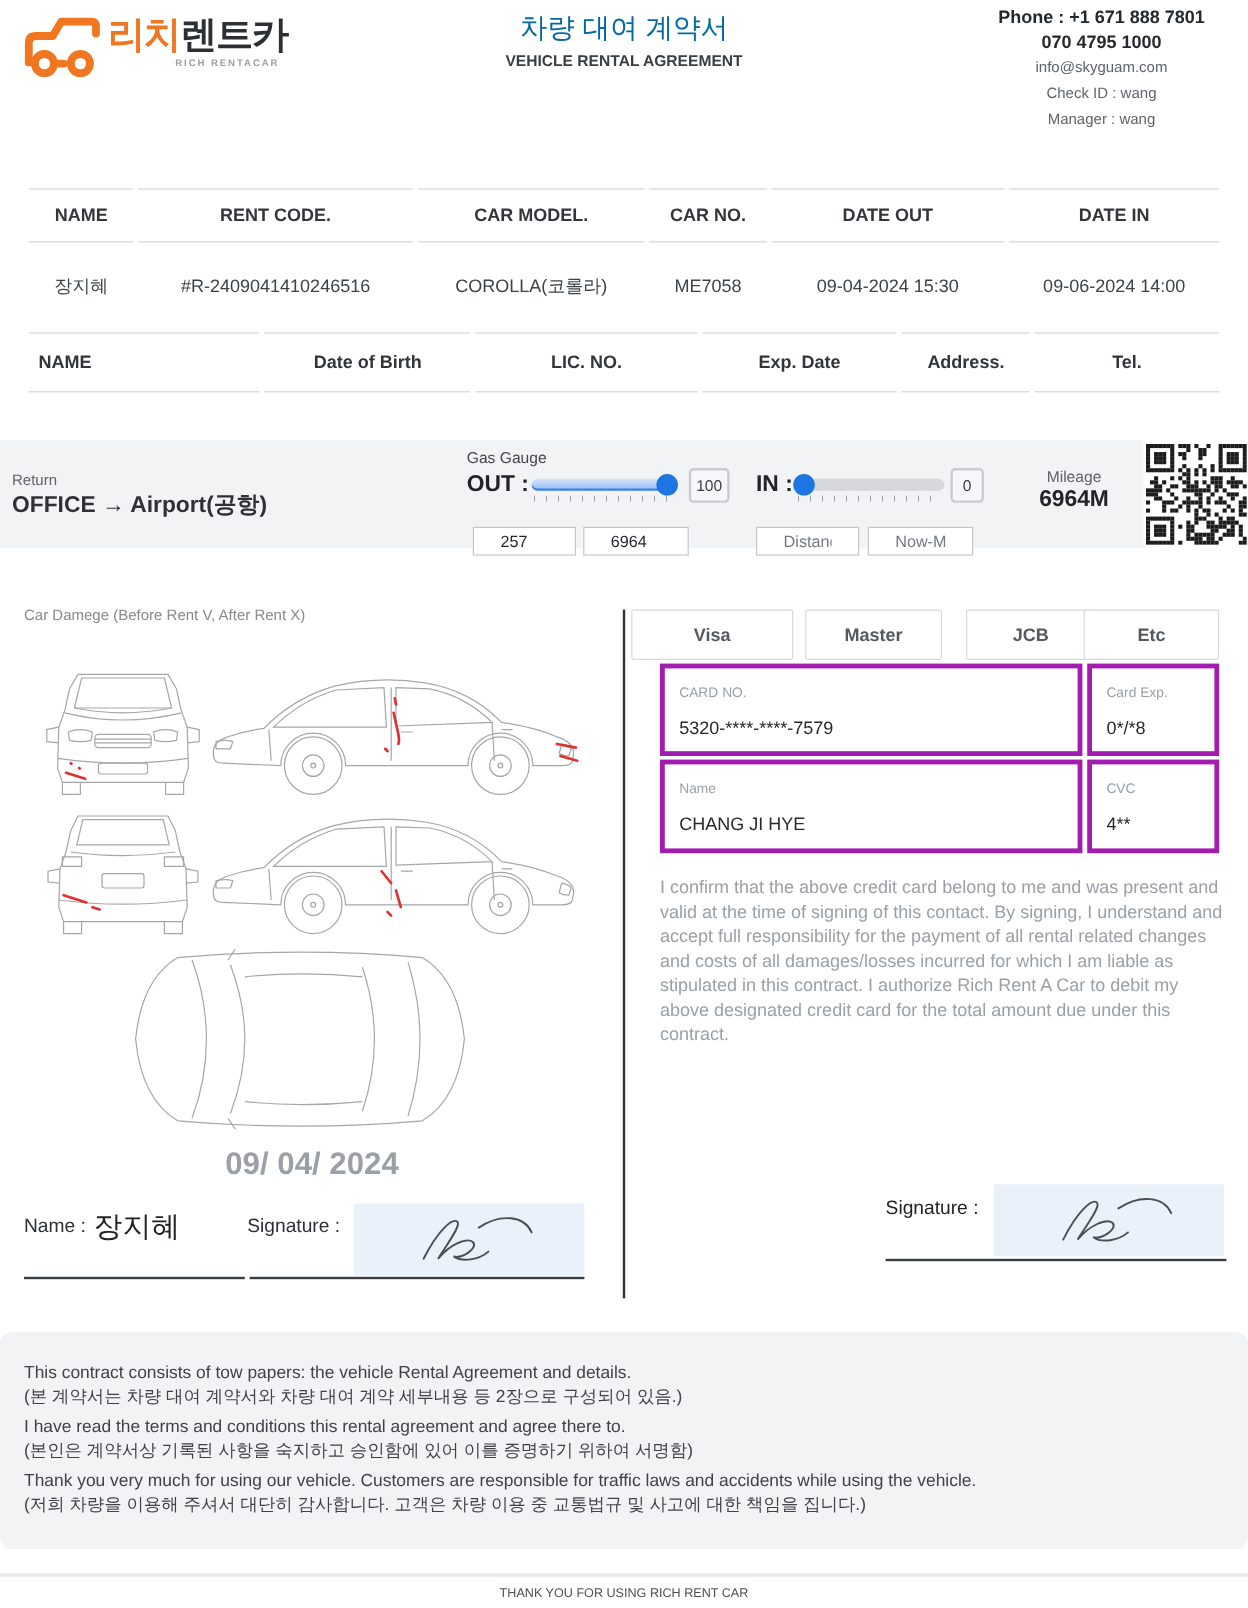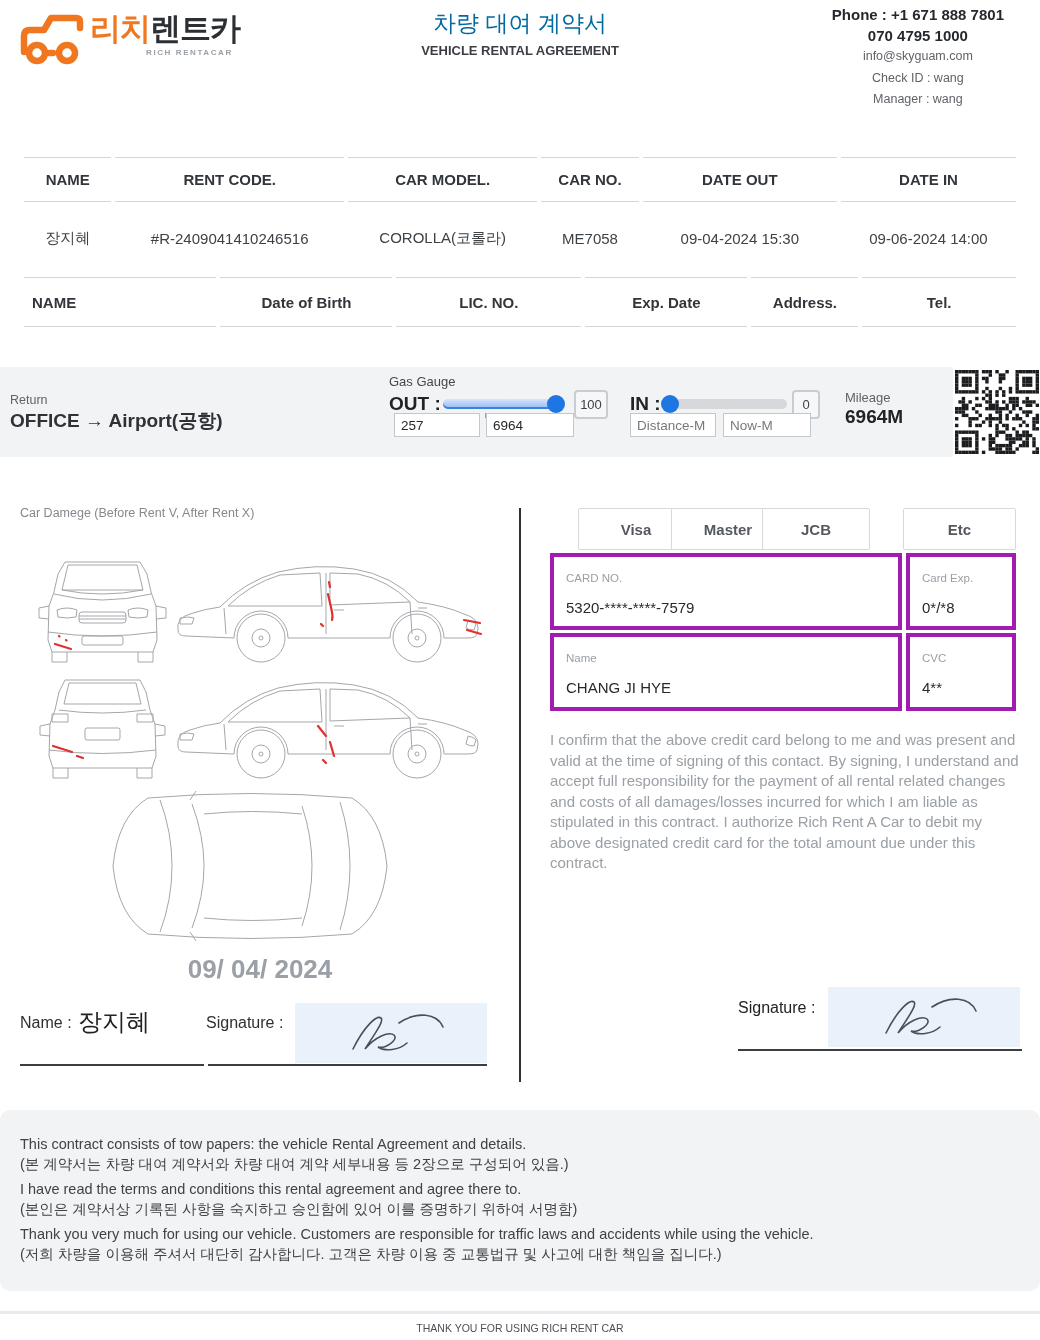--- a/index.html
+++ b/index.html
@@ -44,27 +44,27 @@
 .track{position:absolute;left:0;right:0;top:3px;height:10px;border-radius:5px}
 .out-track{background:linear-gradient(#d7e4fb,#8fb8f3);box-shadow:inset 0 -2px 0 #3b82e0}
 .in-track{background:#d6d8db}
 .handle{position:absolute;top:-1px;width:18px;height:18px;border-radius:50%;background:#1d76e2}
 .out-handle{right:-2px}
 .in-handle{left:-2px}
 .ticks{position:absolute;left:2px;right:2px;top:17px;height:5px;background:repeating-linear-gradient(90deg,#9aa0a6 0,#9aa0a6 1px,transparent 1px,transparent 10px)}
 .vbox{position:absolute;top:23px;height:29px;border:2px solid #c9ccd0;border-radius:4px;background:#f6f7f9;font-size:13px;color:#3d4145;display:flex;align-items:center;justify-content:center}
 .out-vbox{left:574px;width:34px}
 .in-vbox{left:792px;width:28px}
-.ginput{position:absolute;top:46px;height:24px;border:1px solid #c3c6ca;background:#fff;font-size:13.5px;color:#25282c;padding:0 6px;font-family:inherit}
+.ginput{position:absolute;top:72px;height:24px;border:1px solid #c3c6ca;background:#fff;font-size:13.5px;color:#25282c;padding:0 22px;font-family:inherit}
 .ginput::placeholder{color:#75797e}
 .i257{left:394px;width:86px}
 .i6964{left:486px;width:88px}
 .idist{left:630px;width:86px}
 .inow{left:723px;width:88px}
-.mileage{position:absolute;left:845px;top:23px;width:100px;}
+.mileage{position:absolute;left:845px;top:23px;width:100px;text-align:center}
 .m-label{font-size:13px;color:#5f6368}
 .m-value{font-size:19px;font-weight:bold;color:#202327;margin-top:1px}
 .qr{position:absolute;left:953px;top:367px;width:87px;height:90px;background:#fff;display:flex;align-items:center;justify-content:center}
 
 
 .damage-label{position:absolute;left:20px;top:506px;font-size:12.5px;color:#85898e}
 .divider{position:absolute;left:519px;top:508px;width:2px;height:574px;background:#2e3236}
 .car{position:absolute}
 .car-front{left:35px;top:548px}
 .car-side1{left:172px;top:546px}
@@ -78,23 +78,23 @@
 .sig-box{position:absolute;width:192px;height:60px;background:#e9f1fb}
 .sig-left{left:295px;top:1003px}
 .sig-right{left:828px;top:987px}
 .u1{position:absolute;left:20px;top:1064px;width:184px;height:2px;background:#3a3e43}
 .u2{position:absolute;left:208px;top:1064px;width:279px;height:2px;background:#3a3e43}
 .u3{position:absolute;left:738px;top:1049px;width:284px;height:2px;background:#3a3e43}
 .sig-label-right{position:absolute;left:738px;top:999px;font-size:16px;color:#202326}
 
 
 .card-btn{position:absolute;top:508px;height:42px;border:1px solid #d6d9dd;border-radius:2px;background:#fff;display:flex;align-items:center;justify-content:center;font-size:15px;font-weight:bold;color:#55595e;font-family:inherit;cursor:pointer}
-.cb0{left:578px;width:116px}
+.cb0{left:526px;width:135px}
 .cb1{left:671px;width:114px}
-.cb2{left:762px;width:108px}
+.cb2{left:805px;width:108px}
 .cb3{left:903px;width:113px}
 .card-cell{position:absolute;border:4px solid #a21caf;background:#fff}
 .cc-no{left:550px;top:553px;width:352px;height:77px}
 .cc-exp{left:906px;top:553px;width:110px;height:77px}
 .cc-name{left:550px;top:633px;width:352px;height:78px}
 .cc-cvc{left:906px;top:633px;width:110px;height:78px}
 .cc-label{position:absolute;left:12px;top:15px;font-size:11.5px;color:#9aa0a6}
 .cc-value{position:absolute;left:12px;top:42px;font-size:15px;color:#26292d}
 .confirm{position:absolute;left:550px;width:470px;color:#9aa0a6;font-size:15px}
 .confirm-en{top:730px;line-height:20.5px}

